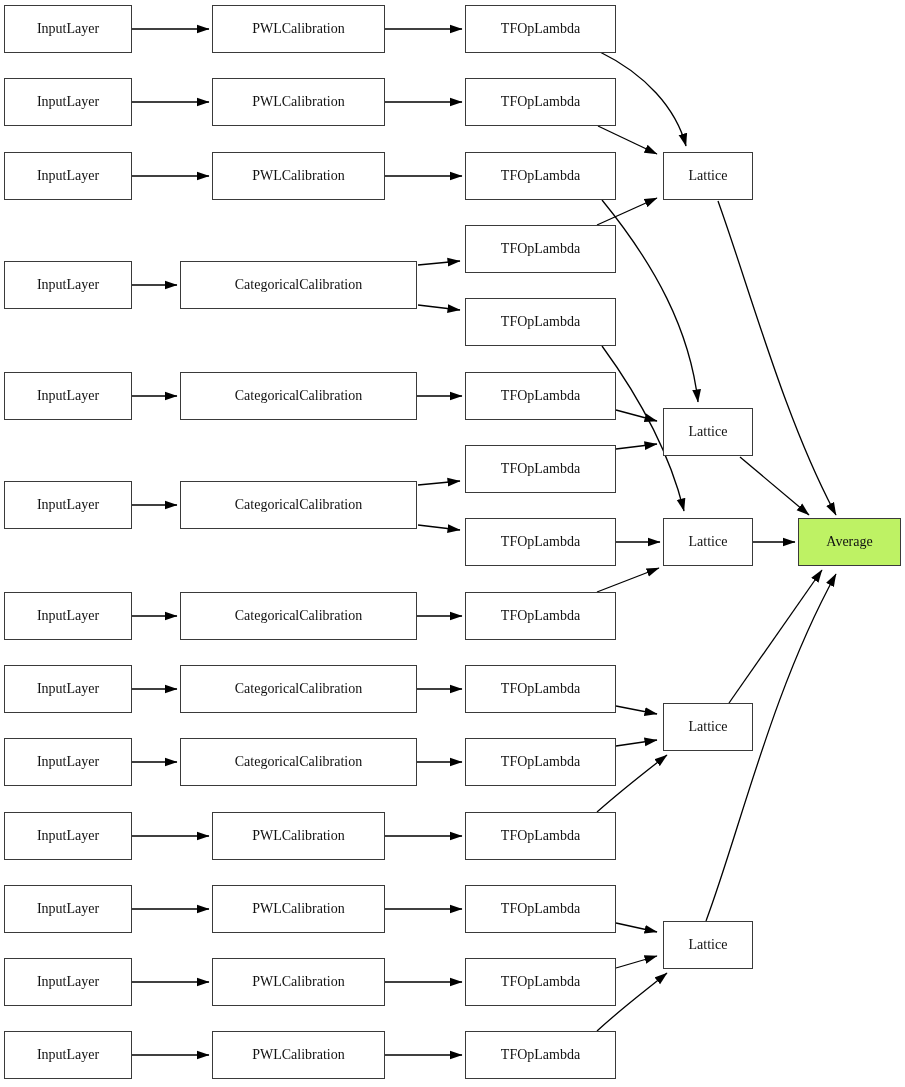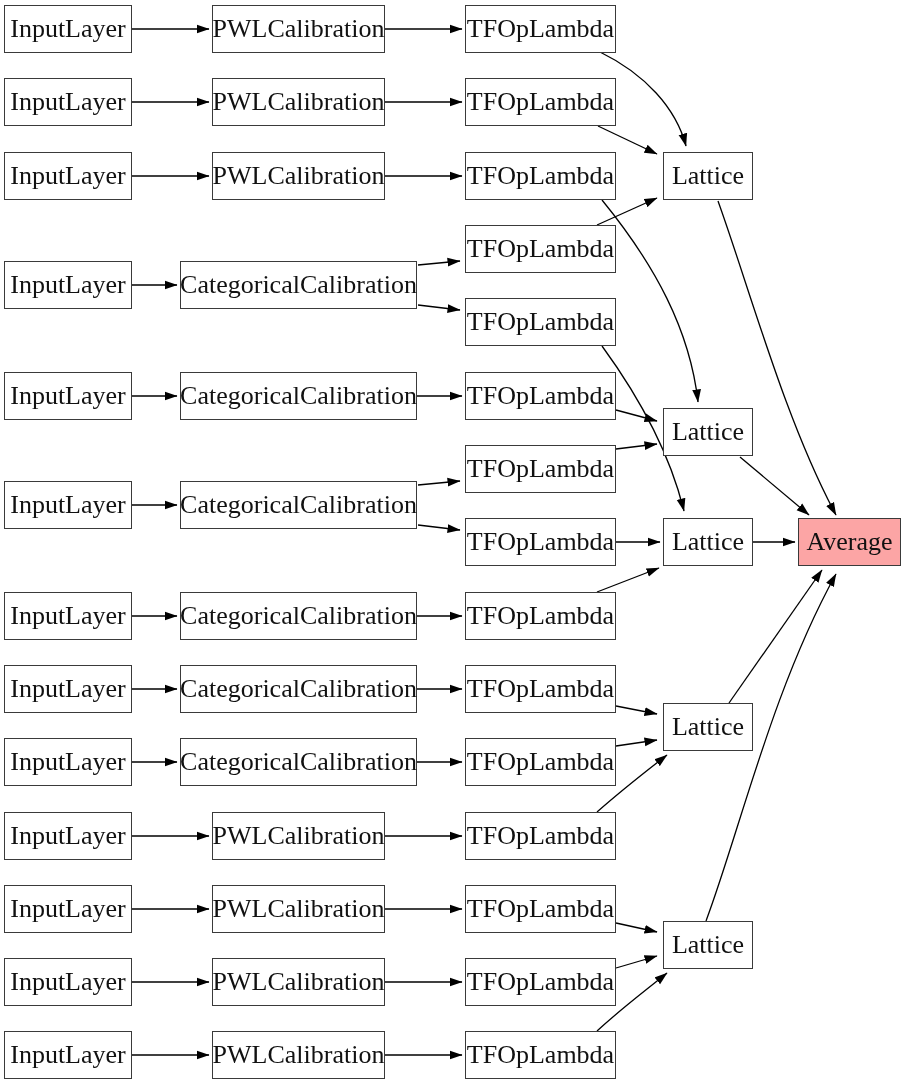--- a/index.html
+++ b/index.html
@@ -18,21 +18,21 @@
   }
   #nodes { position: absolute; left: 0; top: 0; width: 905px; height: 1087px; }
   .node {
     position: absolute;
     box-sizing: border-box;
     border: 1.5px solid #3a3a3a;
     background: #ffffff;
     display: flex;
     align-items: center;
     justify-content: center;
-    font-size: 26px;
+    font-size: 14px;
     line-height: 1;
     color: #111111;
     white-space: nowrap;
   }
   .edge {
     fill: none;
     stroke: #000000;
     stroke-width: 1.3px;
   }
 </style>
@@ -137,15 +137,15 @@
       <div class="node" style="left: 465px; top: 738px; width: 151px; height: 48px; border-color: rgb(58, 58, 58); background: rgb(255, 255, 255); color: rgb(17, 17, 17);">TFOpLambda</div>
       <div class="node" style="left: 465px; top: 812px; width: 151px; height: 48px; border-color: rgb(58, 58, 58); background: rgb(255, 255, 255); color: rgb(17, 17, 17);">TFOpLambda</div>
       <div class="node" style="left: 465px; top: 885px; width: 151px; height: 48px; border-color: rgb(58, 58, 58); background: rgb(255, 255, 255); color: rgb(17, 17, 17);">TFOpLambda</div>
       <div class="node" style="left: 465px; top: 958px; width: 151px; height: 48px; border-color: rgb(58, 58, 58); background: rgb(255, 255, 255); color: rgb(17, 17, 17);">TFOpLambda</div>
       <div class="node" style="left: 465px; top: 1031px; width: 151px; height: 48px; border-color: rgb(58, 58, 58); background: rgb(255, 255, 255); color: rgb(17, 17, 17);">TFOpLambda</div>
       <div class="node" style="left: 663px; top: 152px; width: 90px; height: 48px; border-color: rgb(58, 58, 58); background: rgb(255, 255, 255); color: rgb(17, 17, 17);">Lattice</div>
       <div class="node" style="left: 663px; top: 408px; width: 90px; height: 48px; border-color: rgb(58, 58, 58); background: rgb(255, 255, 255); color: rgb(17, 17, 17);">Lattice</div>
       <div class="node" style="left: 663px; top: 518px; width: 90px; height: 48px; border-color: rgb(58, 58, 58); background: rgb(255, 255, 255); color: rgb(17, 17, 17);">Lattice</div>
       <div class="node" style="left: 663px; top: 703px; width: 90px; height: 48px; border-color: rgb(58, 58, 58); background: rgb(255, 255, 255); color: rgb(17, 17, 17);">Lattice</div>
       <div class="node" style="left: 663px; top: 921px; width: 90px; height: 48px; border-color: rgb(58, 58, 58); background: rgb(255, 255, 255); color: rgb(17, 17, 17);">Lattice</div>
-      <div class="node" style="left: 798px; top: 518px; width: 103px; height: 48px; border-color: rgb(58, 58, 58); background: #fca5a5; color: rgb(17, 17, 17);">Average</div>
+      <div class="node" style="left: 798px; top: 518px; width: 103px; height: 48px; border-color: rgb(58, 58, 58); background: #bef264; color: rgb(17, 17, 17);">Average</div>
     </div>
 </div>
 
 </body></html>

